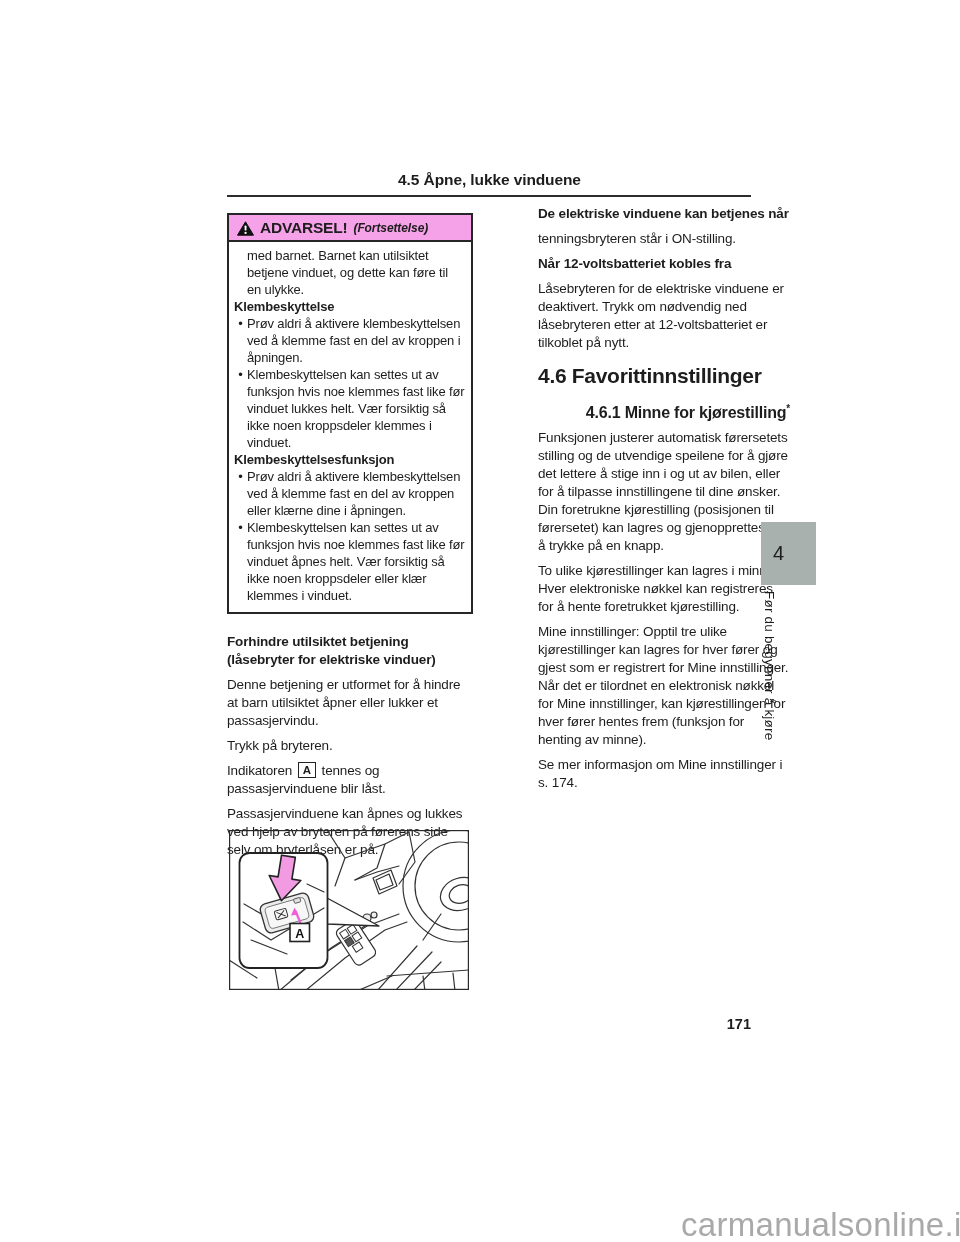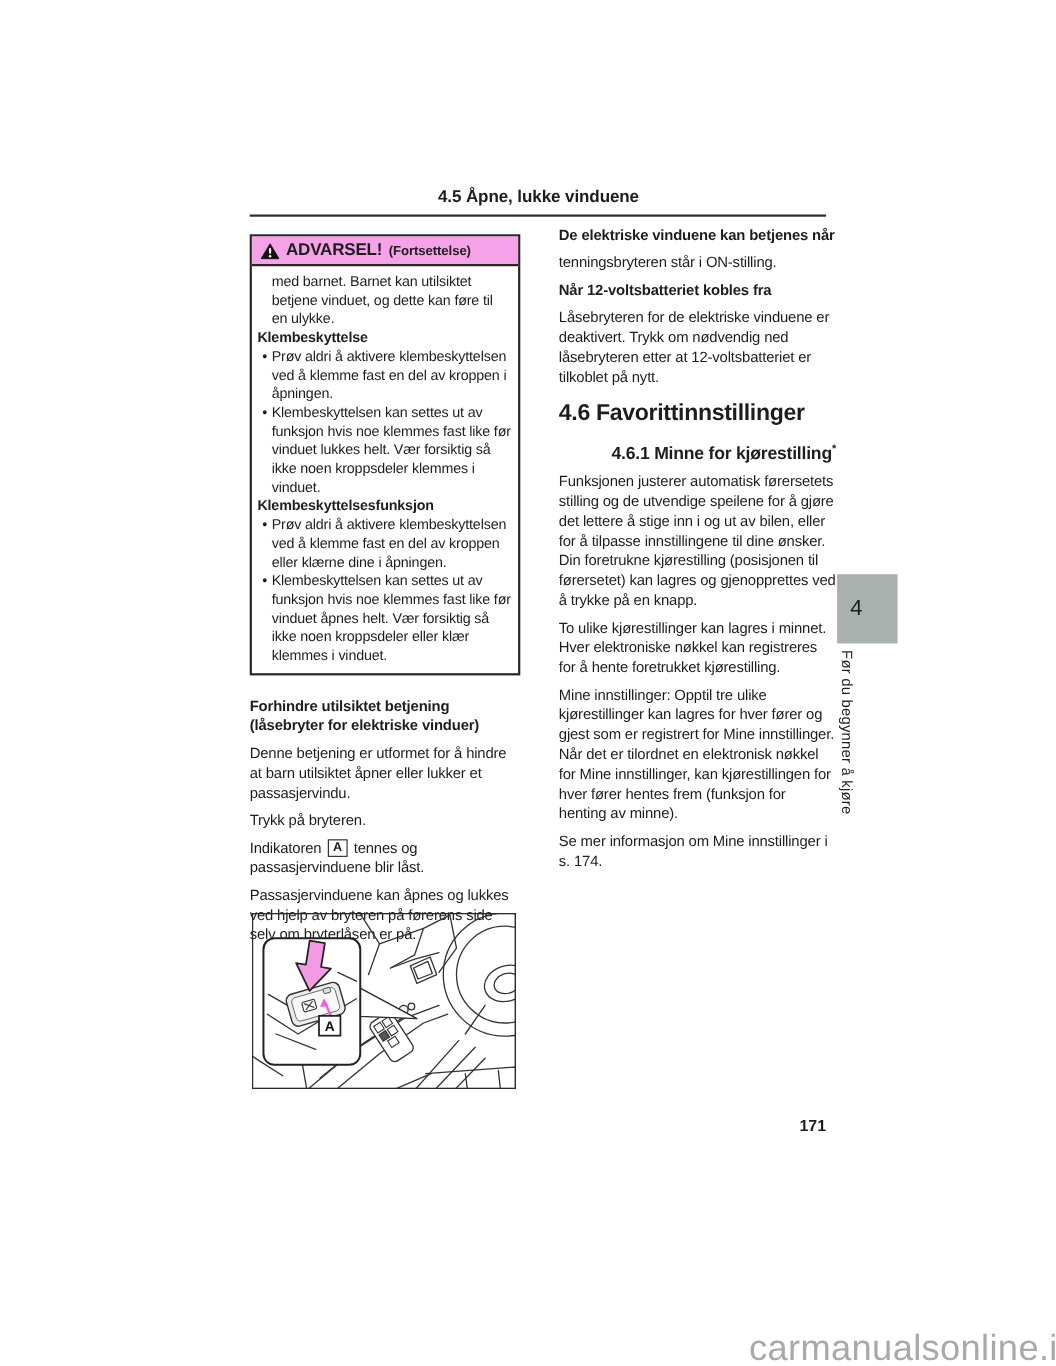--- a/index.html
+++ b/index.html
@@ -14,34 +14,34 @@
     position:absolute; left:228px; top:171px; width:523px;
     text-align:center; font-weight:bold; font-size:15.5px; letter-spacing:-0.1px;
   }
   .header-rule {
     position:absolute; left:227px; top:195px; width:524px; height:2px; background:#2c2c2c;
   }
 
   
   .col { position:absolute; font-size:13.5px; line-height:18px; letter-spacing:-0.15px; }
   .col-left  { left:227px; top:213px; width:246px; }
-  .col-right { left:508px; top:205px; width:252px; }
+  .col-right { left:538px; top:205px; width:252px; }
   .col p { margin:7px 0 0 0; }
   .bold-head { font-weight:bold; margin-top:7px; }
   .first { margin-top:0 !important; }
 
   
   .wbox { border:2px solid #262626; background:#fff; margin:0 0 19px 0; }
   .wbox-head {
     background:var(--warning-pink,#f6a2e8);
     border-bottom:2px solid #262626;
     display:flex; align-items:center; gap:6px; padding:4px 8px 3px 8px;
   }
   .wbox-title { font-weight:bold; font-size:15.5px; letter-spacing:-0.2px; }
-  .wbox-cont  { font-weight:bold; font-size:12px; letter-spacing:-0.1px; }
+  .wbox-cont  { font-weight:bold; font-style:italic; font-size:12px; letter-spacing:-0.1px; }
   .wbox-body  { padding:5px 6px 8px 5px; font-size:13px; line-height:17px; letter-spacing:-0.15px; }
   .wbox-intro { padding-left:13px; }
   .wbox-subhead { font-weight:bold; }
   .bullet-row { display:flex; }
   .bullet-dot { flex:none; width:13px; text-align:center; }
   .bullet-text { flex:1; }
 
   
   .key-box {
     display:inline-block; border:1.4px solid #222; padding:0 4px; margin:0 2px;

